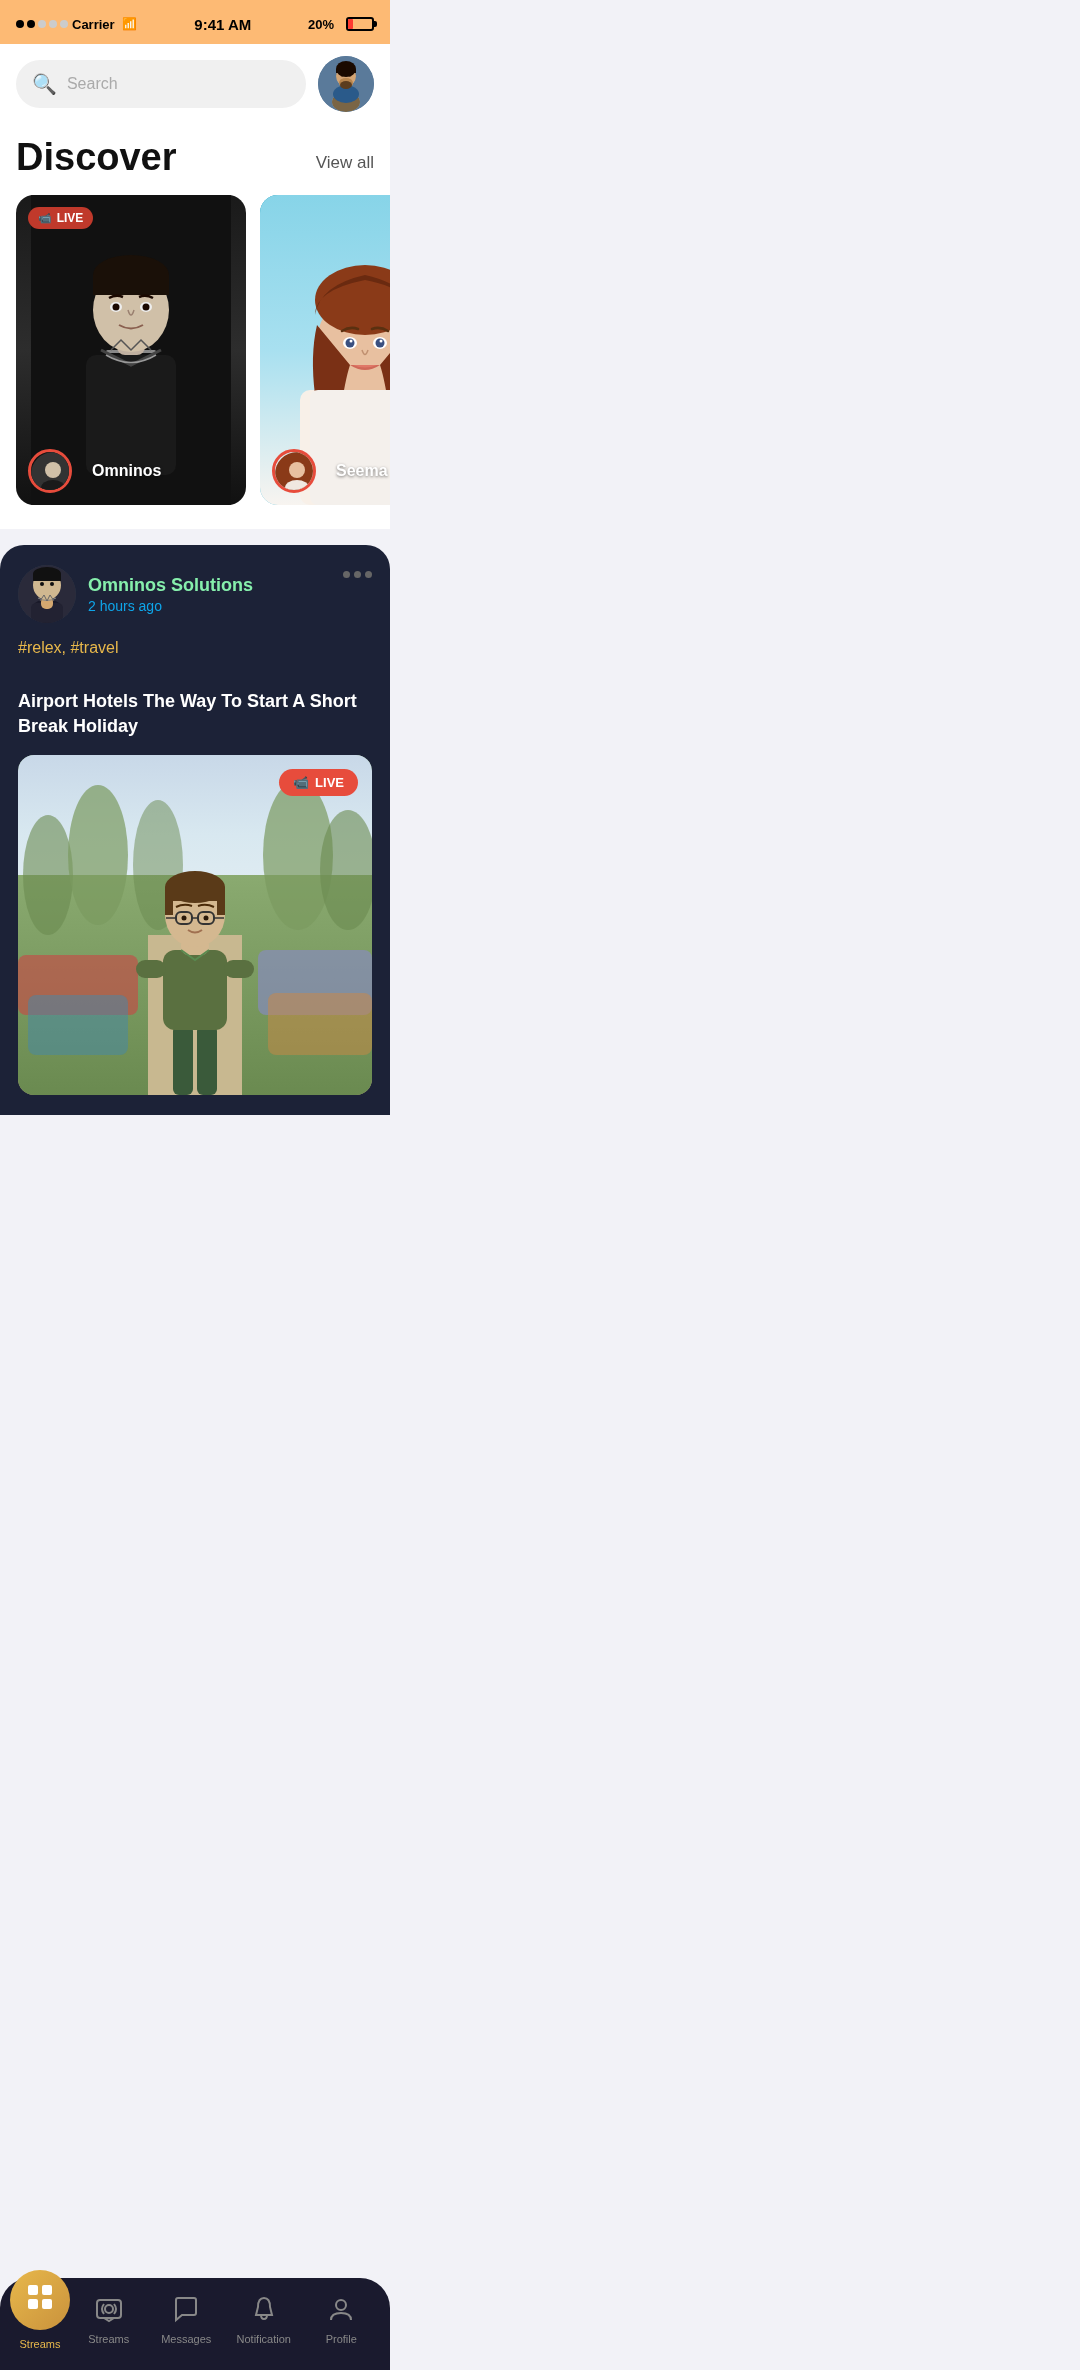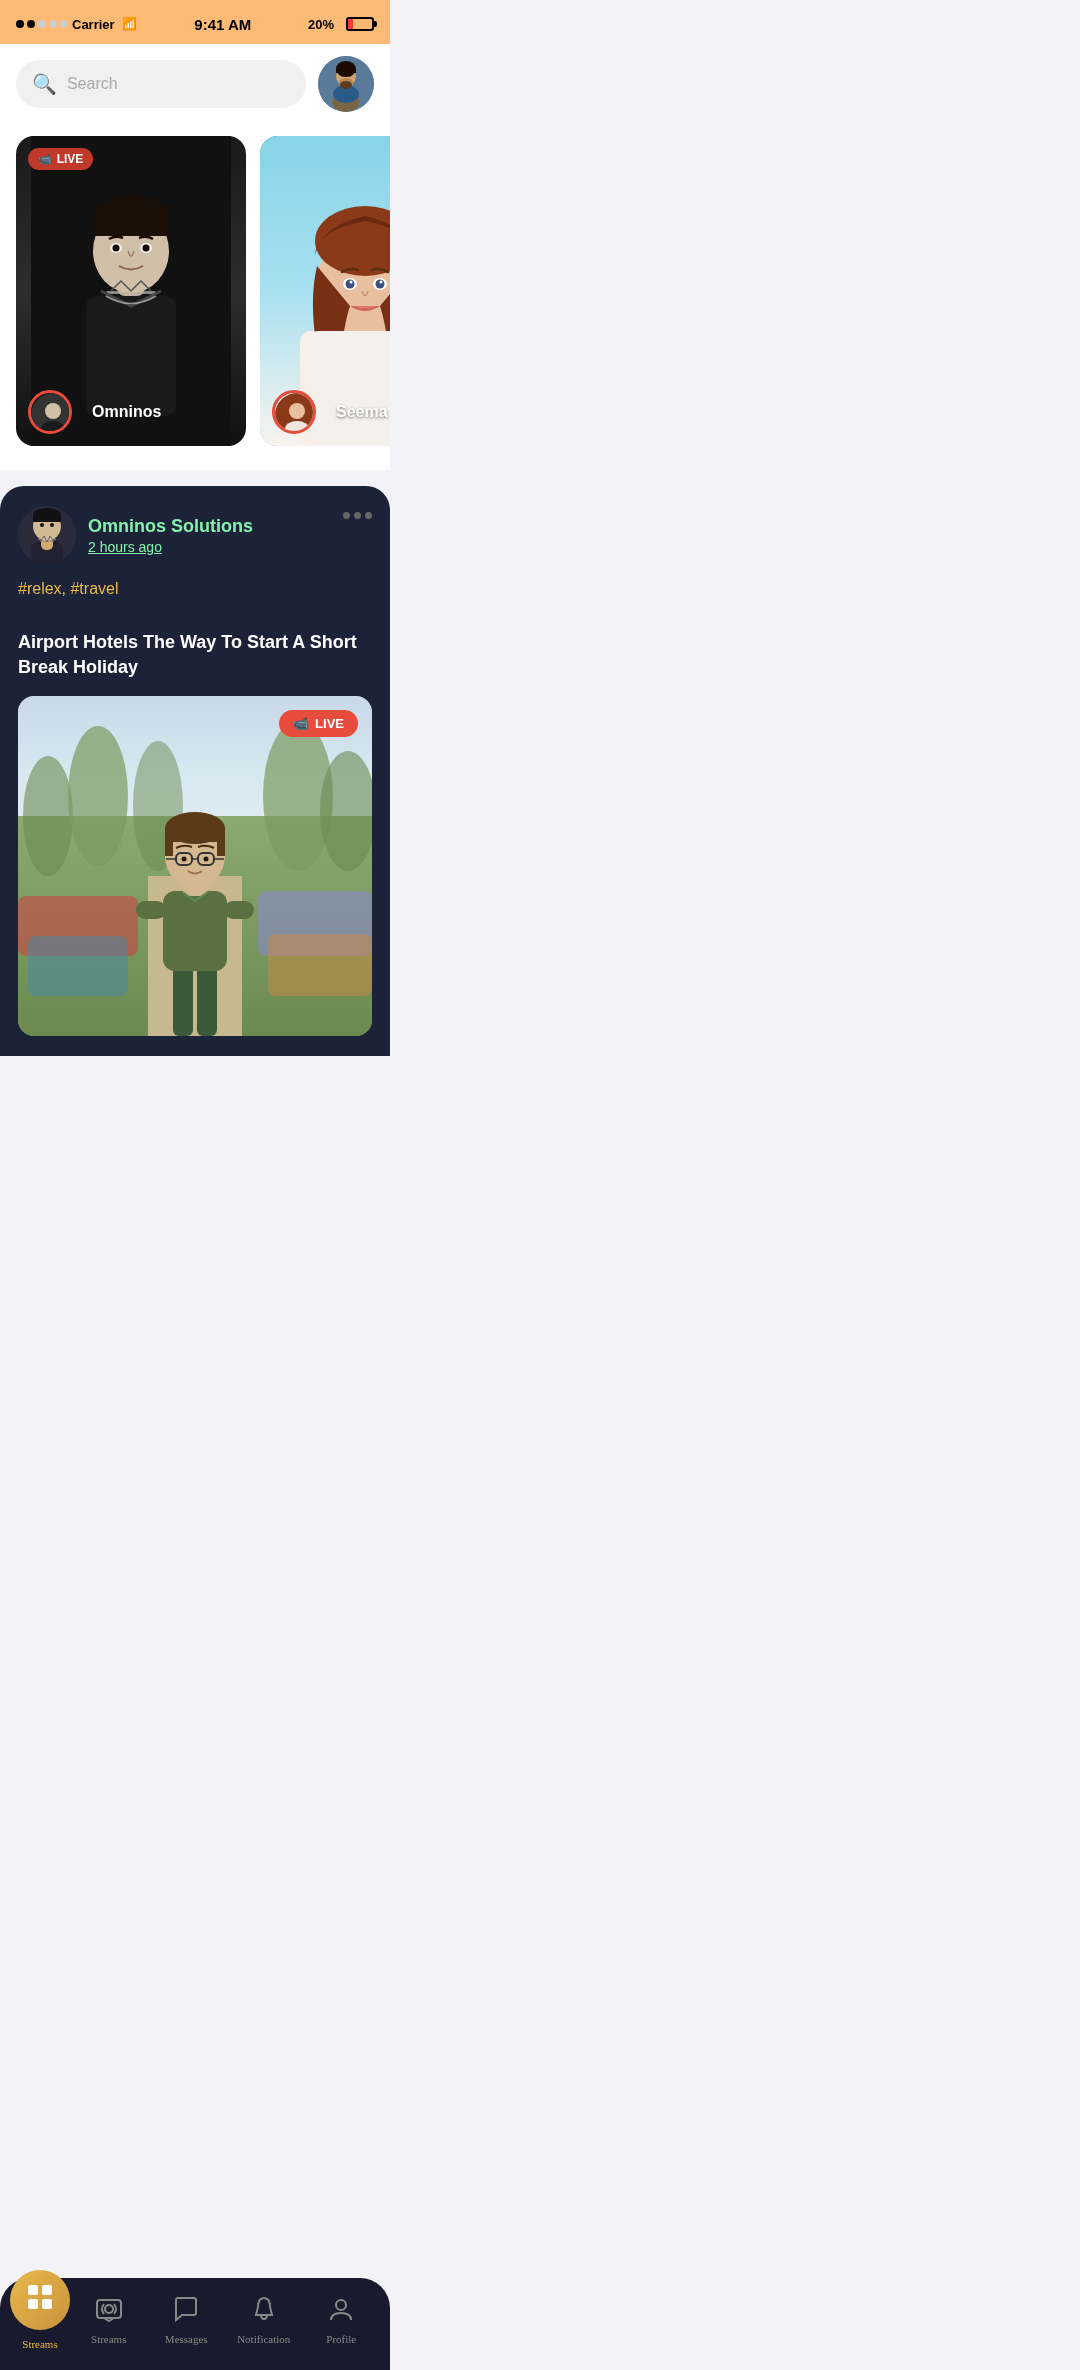--- a/index.html
+++ b/index.html
@@ -213,24 +213,23 @@
       background: #2d3748;
       overflow: hidden;
       flex-shrink: 0;
     }
     .post-name {
       color: #86efac;
       font-size: 18px;
       font-weight: 700;
     }
     .post-time {
-      color: #86efac;
+      color: #0ea5e9;
       font-size: 14px;
       margin-top: 2px;
-      text-decoration: underline;
     }
     .post-dots {
       display: flex; gap: 4px; padding-top: 6px;
     }
     .post-dot {
       width: 7px; height: 7px; border-radius: 50%; background: #666;
     }
 
     .post-tags {
       color: #e8b84b;
@@ -273,21 +272,20 @@
       align-items: center;
       padding: 12px 10px 20px;
       z-index: 100;
     }
     .nav-item {
       display: flex;
       flex-direction: column;
       align-items: center;
       gap: 4px;
       flex: 1;
-      font-family: Liberation Serif, serif;
     }
     .nav-icon {
       font-size: 24px;
       color: #888;
     }
     .nav-label {
       font-size: 11px;
       color: #888;
     }
     .nav-item.active .nav-label { color: #e8b84b; }
@@ -349,20 +347,24 @@
         <circle cx="32" cy="19" r="1.5" fill="#2a1a0a"></circle>
 
         <ellipse cx="28" cy="13" rx="10" ry="8" fill="#1a0a00"></ellipse>
         <rect x="18" y="13" width="20" height="4" fill="#1a0a00"></rect>
 
         <ellipse cx="28" cy="29" rx="6" ry="4" fill="#5c3d1e"></ellipse>
       </svg>
     </div>
   </div>
 
+  <div class="discover-header">
+    <span class="discover-title">Discover</span>
+    <span class="view-all">View all</span>
+  </div>
 
   <div class="cards-scroll">
 
     <div class="stream-card large">
       <div class="card-bg">
         <div class="person-bw">
           <svg width="200" height="310" viewBox="0 0 200 310">
 
             <rect width="200" height="310" fill="#111"></rect>
 

